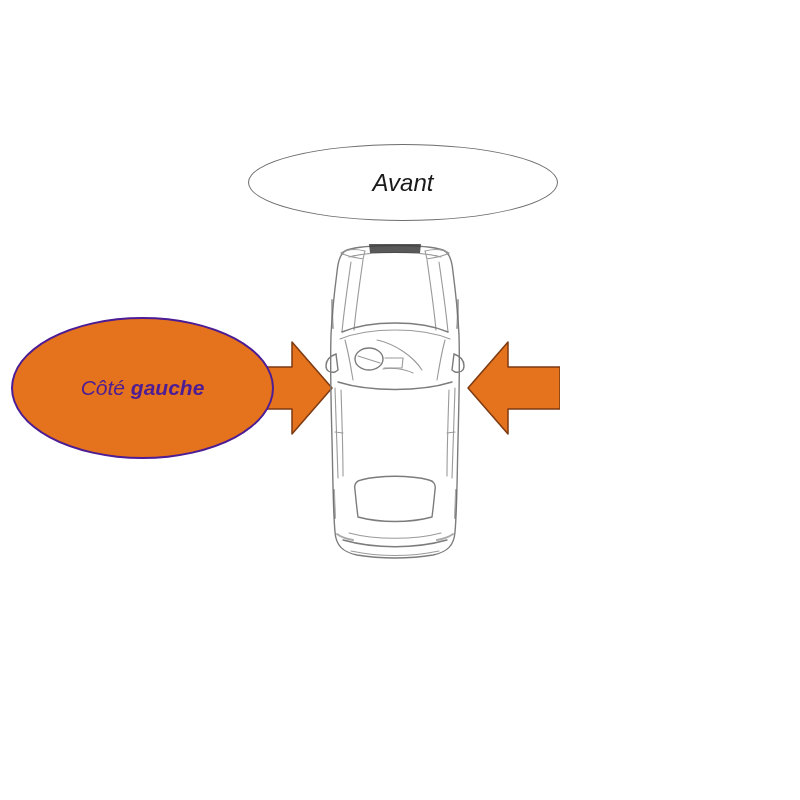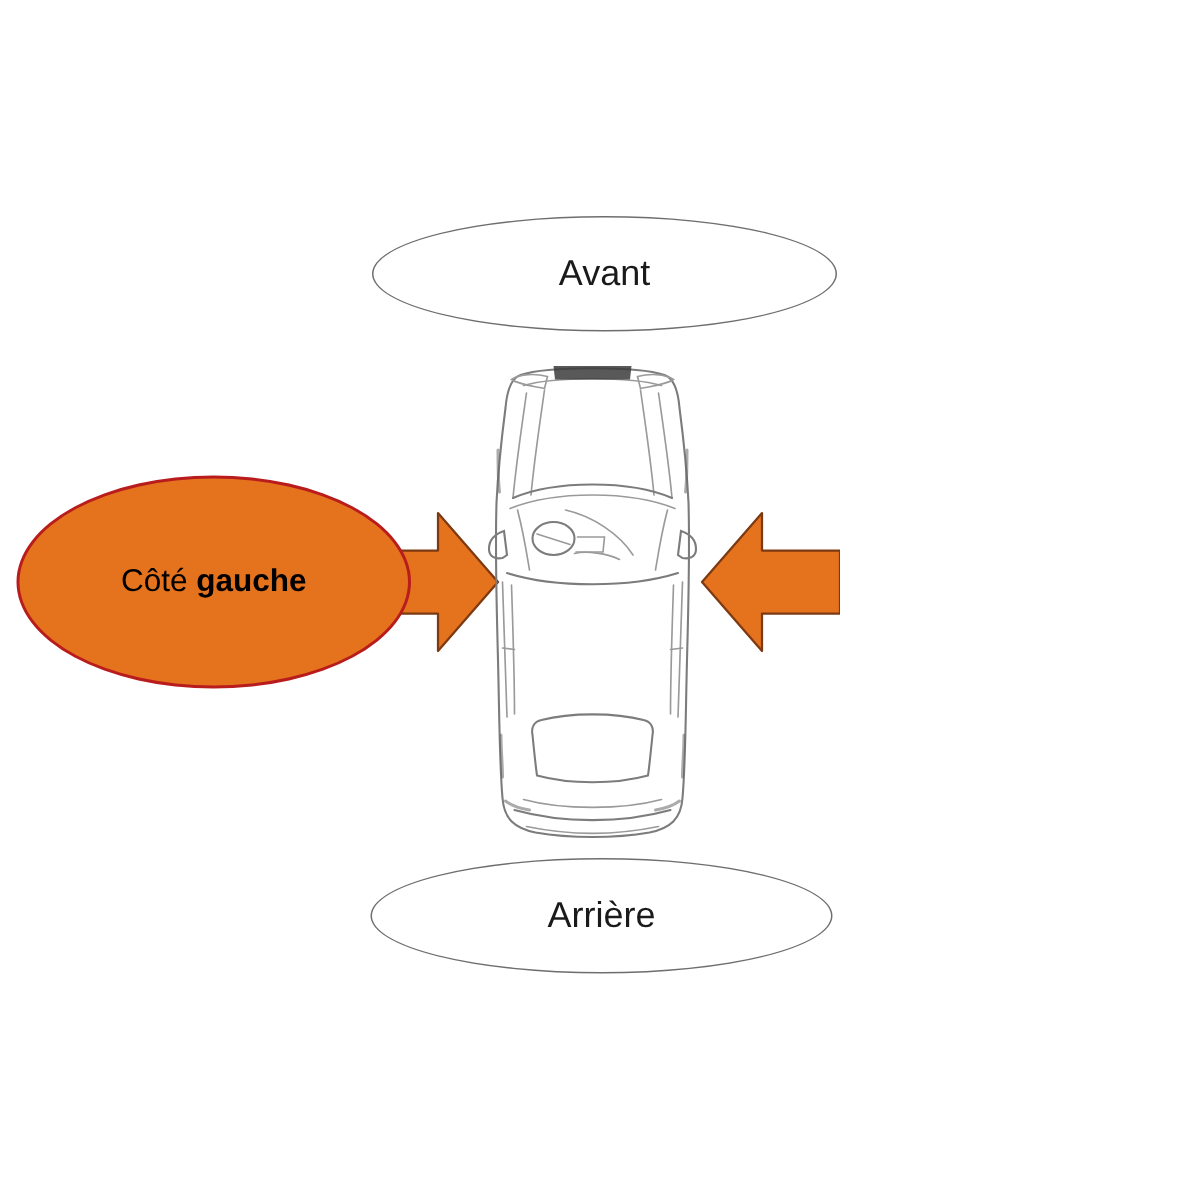--- a/index.html
+++ b/index.html
@@ -7,20 +7,21 @@
     padding: 0;
     background: #ffffff;
     font-family: "Liberation Sans", sans-serif;
   }
   .canvas {
     position: relative;
     width: 800px;
     height: 800px;
     background: #ffffff;
     overflow: hidden;
+    font-style: italic;
   }
   .ellipse {
     position: absolute;
     border-radius: 50%;
     display: flex;
     flex-direction: column;
     align-items: center;
     justify-content: center;
     text-align: center;
     box-sizing: border-box;
@@ -28,22 +29,22 @@
   .plain-ellipse {
     background: #ffffff;
     border: 1px solid #6e6e6e;
     color: #1a1a1a;
     font-size: 24px;
   }
   .ellipse-front { left: 248px; top: 144px; width: 310px; height: 77px; }
   .ellipse-rear  { left: 247px; top: 572px; width: 308px; height: 77px; }
   .callout {
     background: #e5721c;
-    border: 2px solid #b91c1c;
-    color: #000000;
+    border: 2px solid #4c1d95;
+    color: #4c1d95;
     font-size: 21px;
     line-height: 30px;
   }
   .callout b { font-weight: 700; }
   .callout-left  { left: 11px;  top: 317px; width: 263px; height: 142px; }
   .callout-right { left: 520px; top: 317px; width: 271px; height: 142px; }
   .arrow-svg { position: absolute; }
   .arrow-left-pos  { left: 240px; top: 334px; }
   .arrow-right-pos { left: 465px; top: 334px; }
   .car-pos { position: absolute; left: 325px; top: 240px; }
@@ -116,22 +117,19 @@
     <path class="skd" d="M 7,60 C 7,70 7,80 8,88"></path>
     <path class="skd" d="M 133,60 C 133,70 133,80 132,88"></path>
     <path class="skd" d="M 9,250 C 9,260 10,270 10,278"></path>
     <path class="skd" d="M 131,250 C 131,260 130,270 130,278"></path>
   </svg>
 
   <div class="ellipse plain-ellipse ellipse-front">
     <span>Avant</span>
   </div>
 
-  <div class="ellipse plain-ellipse ellipse-rear">
-    <span>Arrière</span>
-  </div>
 
   <div class="ellipse callout callout-left">
     <div><span>Côté </span><b>gauche</b></div>
   </div>
 
 
 </div>
 
 </body></html>

